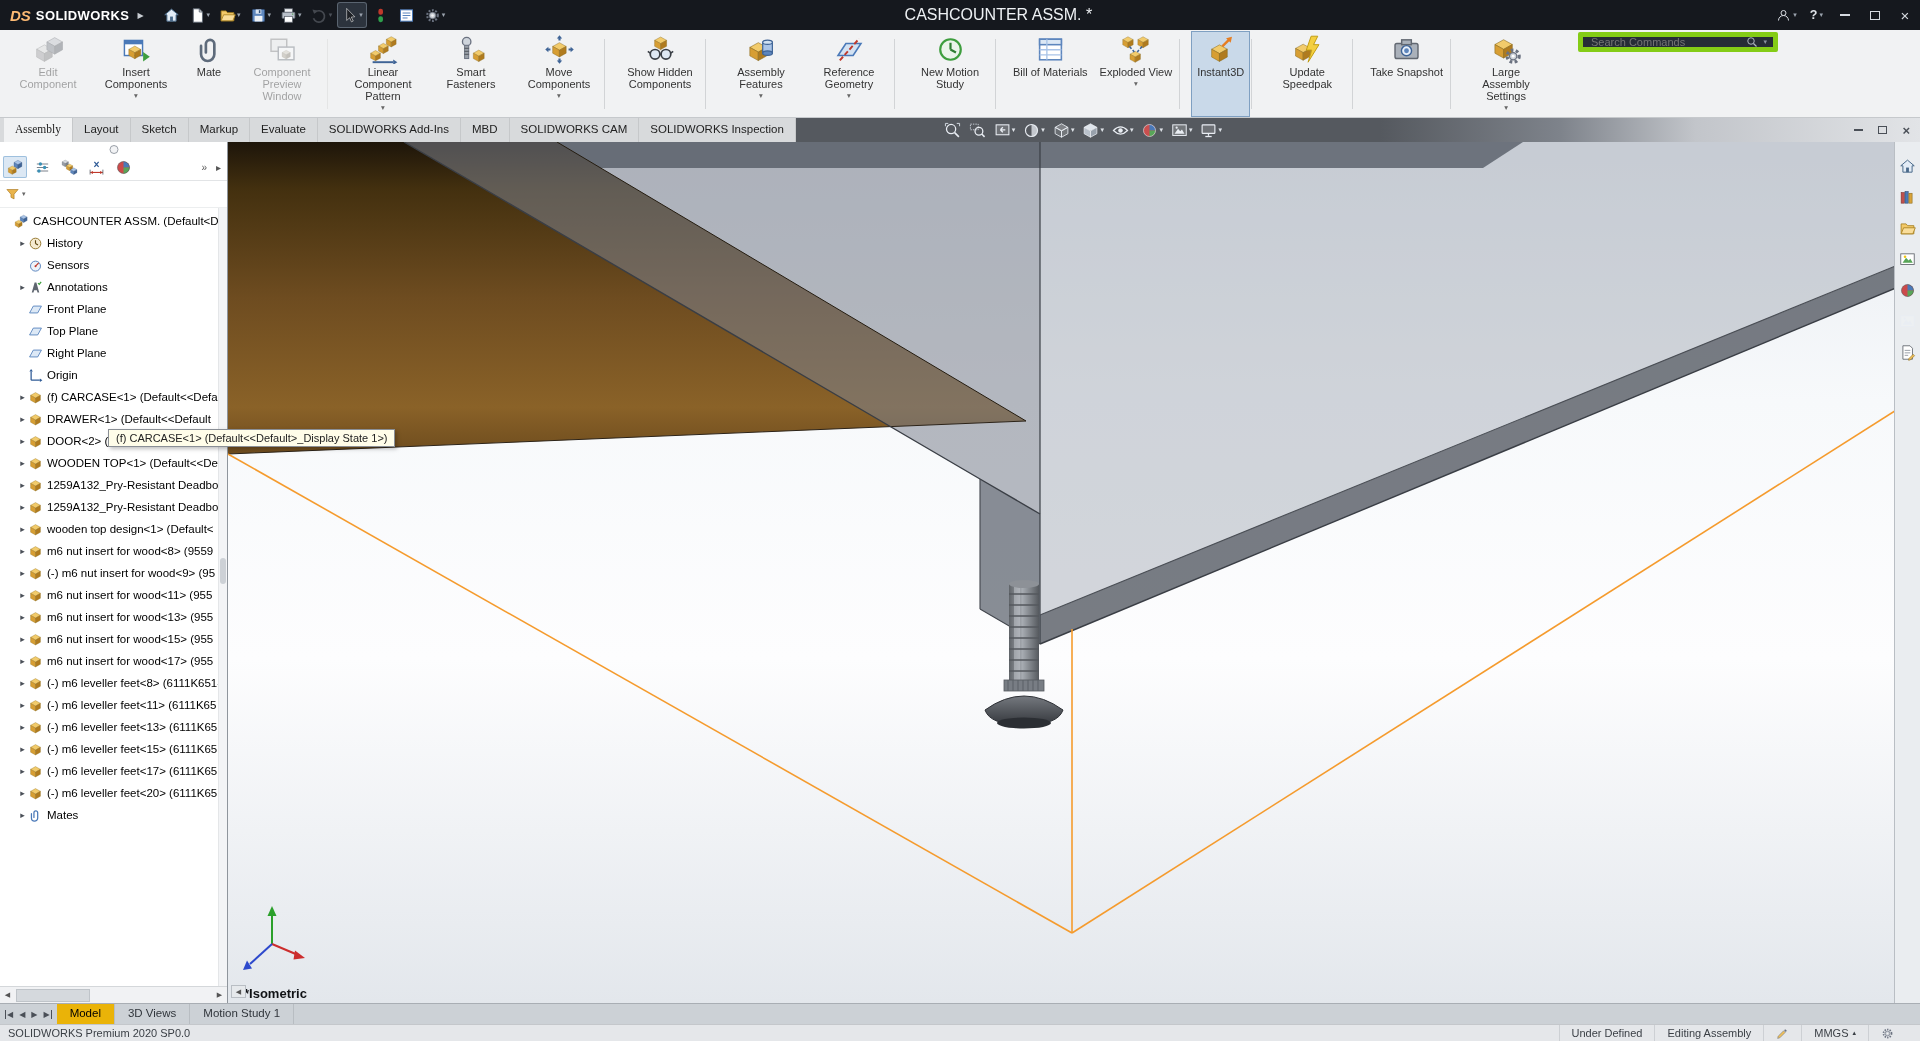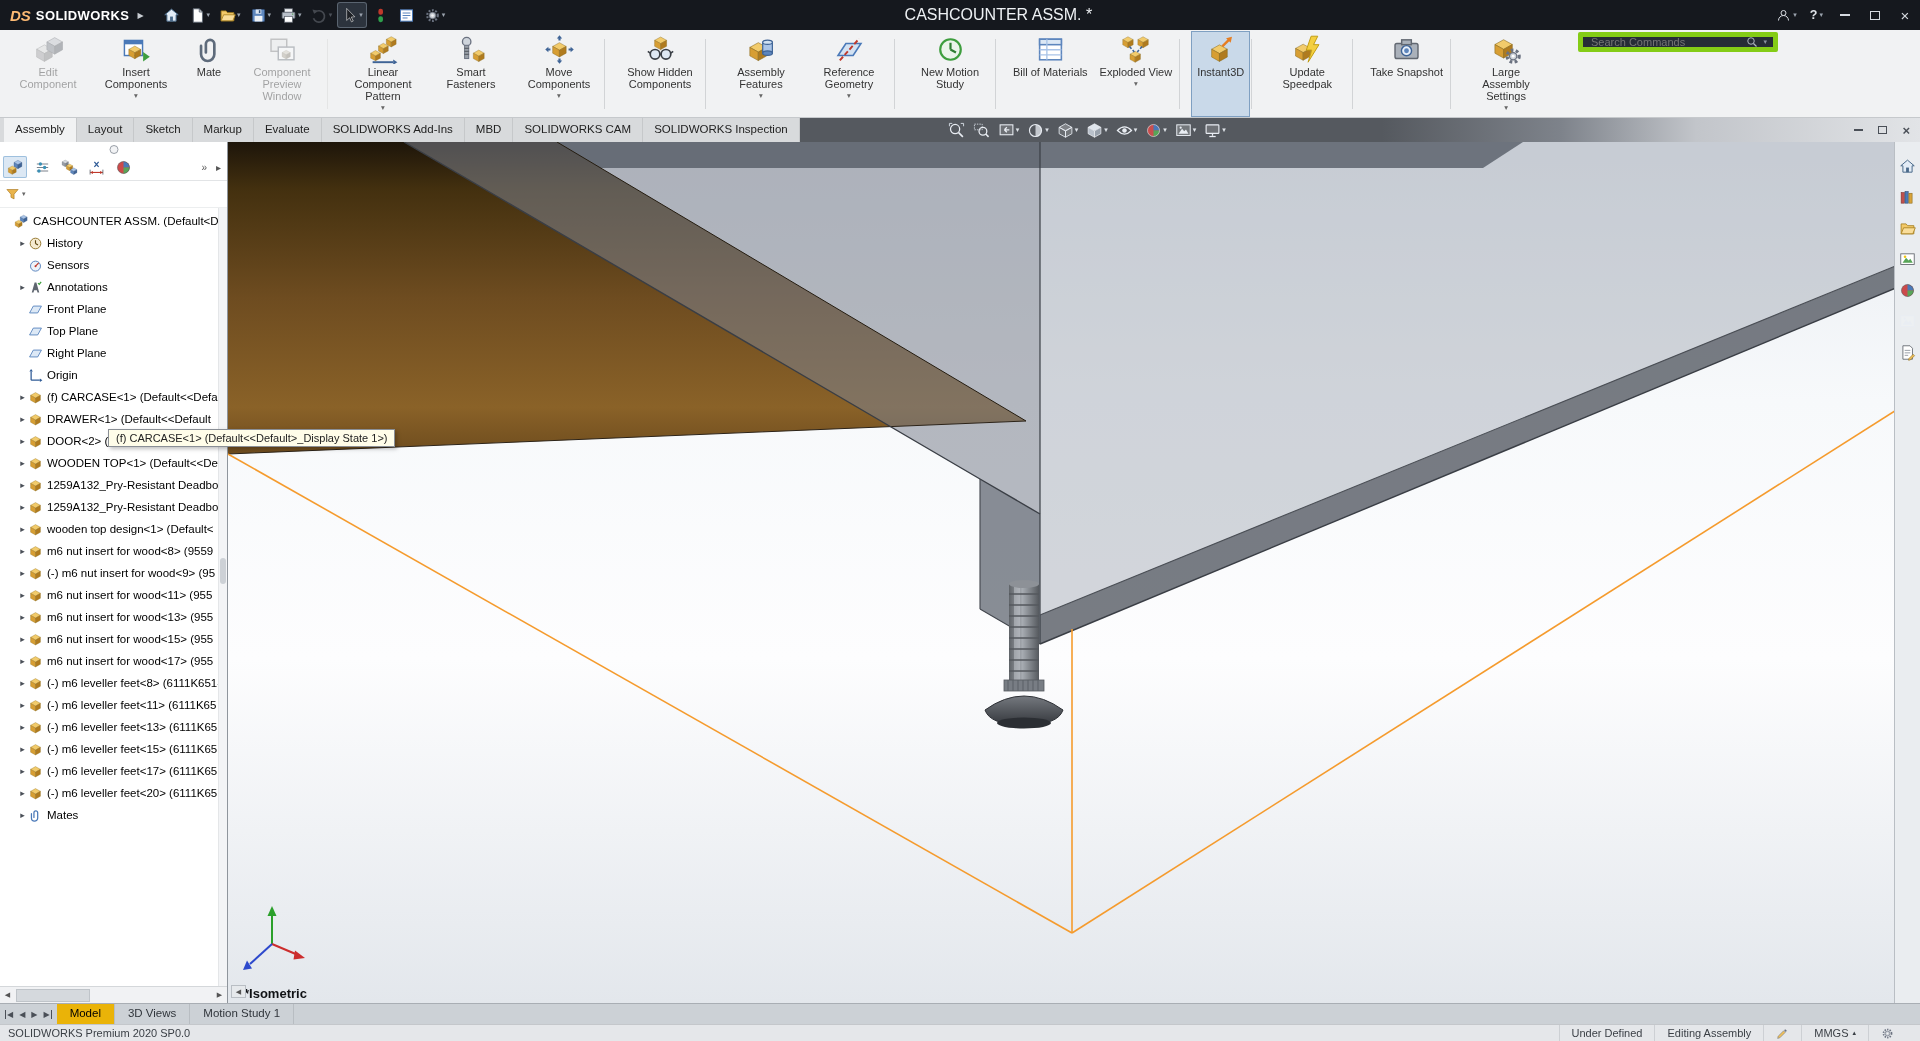--- a/index.html
+++ b/index.html
@@ -38,21 +38,21 @@
   .rbtn .lbl{margin-top:2px;font-size:11px;line-height:12px;text-align:center;color:#333;max-width:76px;}
   .rbtn .caret{font-size:7.5px;color:#666;line-height:9px;margin-top:1px;}
   .rbtn.active{background:#c9d9e9;box-shadow:inset 0 0 0 1px #7fa0c2;}
   .rbtn.disabled{opacity:.42;filter:grayscale(85%);}
   .rbtn.gsep{margin-right:13px;}
   .rbtn.gsep::after{content:"";position:absolute;right:-2px;top:8px;bottom:8px;width:1px;background:#d2d4d6;}
   
   .tabstrip{position:absolute;left:0;top:118px;right:0;height:24px;display:flex;z-index:15;}
   .tabs{display:flex;background:#d8dadc;padding-left:4px;}
   .tab{padding:0 11px;line-height:23px;font-size:11.5px;color:#222;border-right:1px solid #c6c8ca;white-space:nowrap;}
-  .tab.active{background:#f1f2f3;}
+  .tab.active{background:#f1f2f3;font-family:Liberation Serif, serif;}
   .strip-right{flex:1;background:linear-gradient(90deg,#55595f 0%,#55595f 52%,#7e838b 68%,#c2c5ca 80%,#e2e4e7 100%);display:flex;align-items:center;position:relative;}
   .hud{display:flex;align-items:center;gap:8px;margin-left:148px;}
   .hud-item{display:flex;align-items:center;}
   .hud-item svg{width:17px;height:17px;}
   .hud-item .caret{color:#dfe3e9;font-size:7px;margin-left:1px;}
   .doc-controls{position:absolute;right:10px;display:flex;gap:15px;align-items:center;}
   .dc-min i{display:block;width:9px;height:2px;background:#4a4f57;}
   .dc-max i{display:block;width:9px;height:8px;border:1.5px solid #4a4f57;box-sizing:border-box;}
   .dc-close{color:#4a4f57;font-size:13px;font-weight:bold;line-height:13px;}
   

